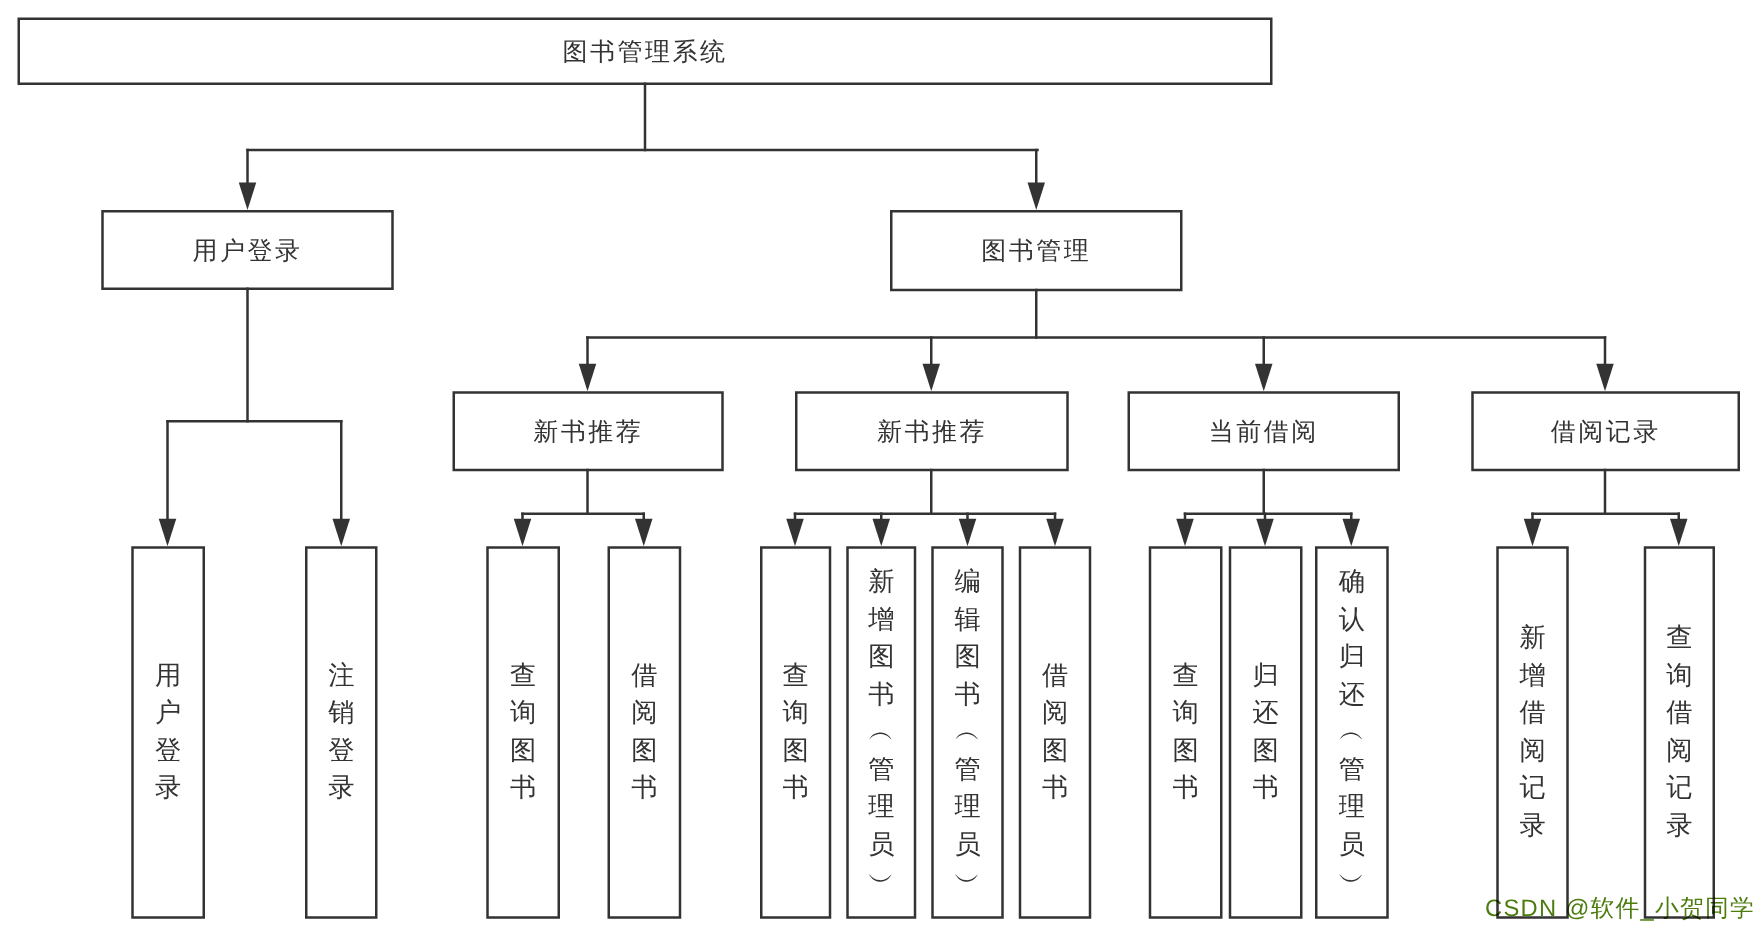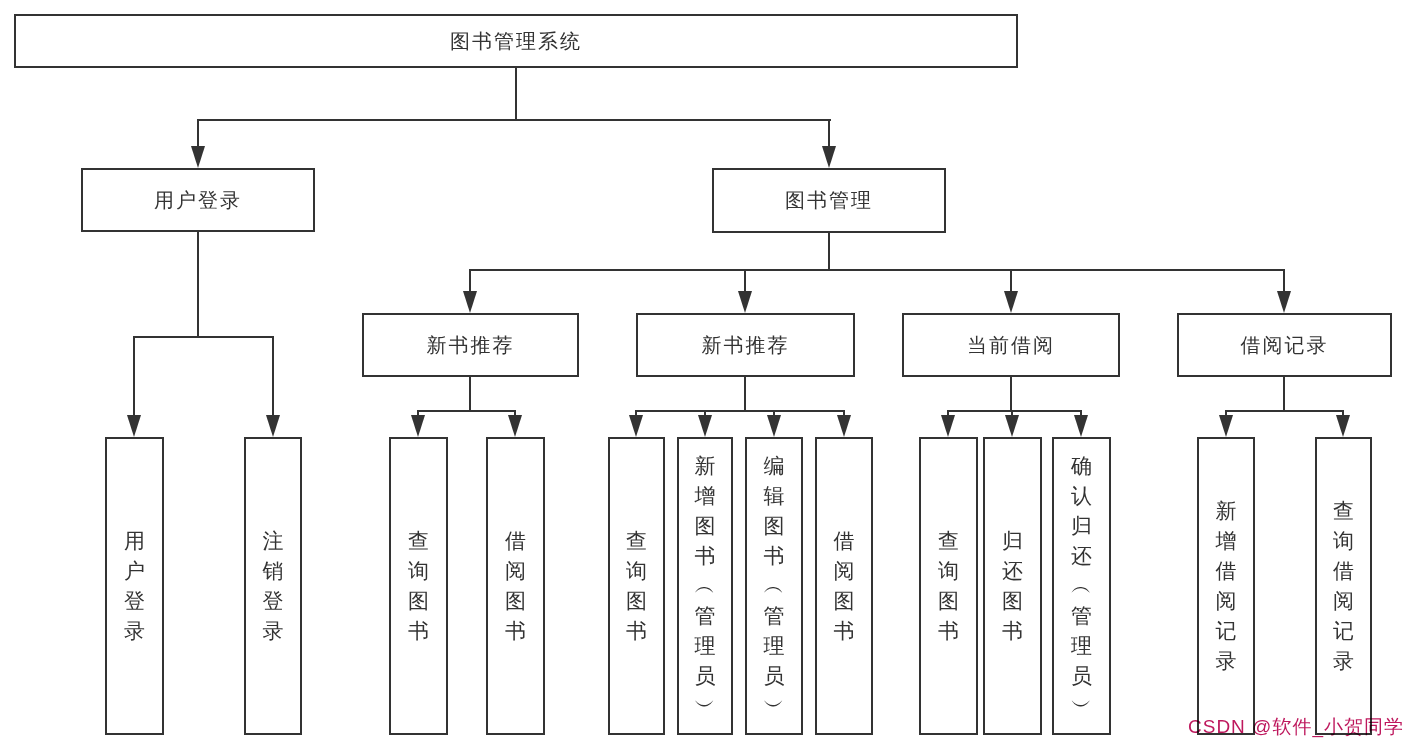--- a/index.html
+++ b/index.html
@@ -42,21 +42,21 @@
     position:absolute;width:0;height:0;
     border-left:7px solid transparent;
     border-right:7px solid transparent;
     border-top:22px solid #333333;
   }
   .watermark{
     position:absolute;
     left:1188px;top:714px;
     font-size:19px;
     letter-spacing:1px;
-    color:#be185d;
+    color:#4d7c0f;
     mix-blend-mode:multiply;
     white-space:nowrap;
   }
 </style>
 </head>
 <body>
 
 <div class="canvas">
 
   <div class="node" style="left:14px;top:14px;width:1004px;height:54px;">

